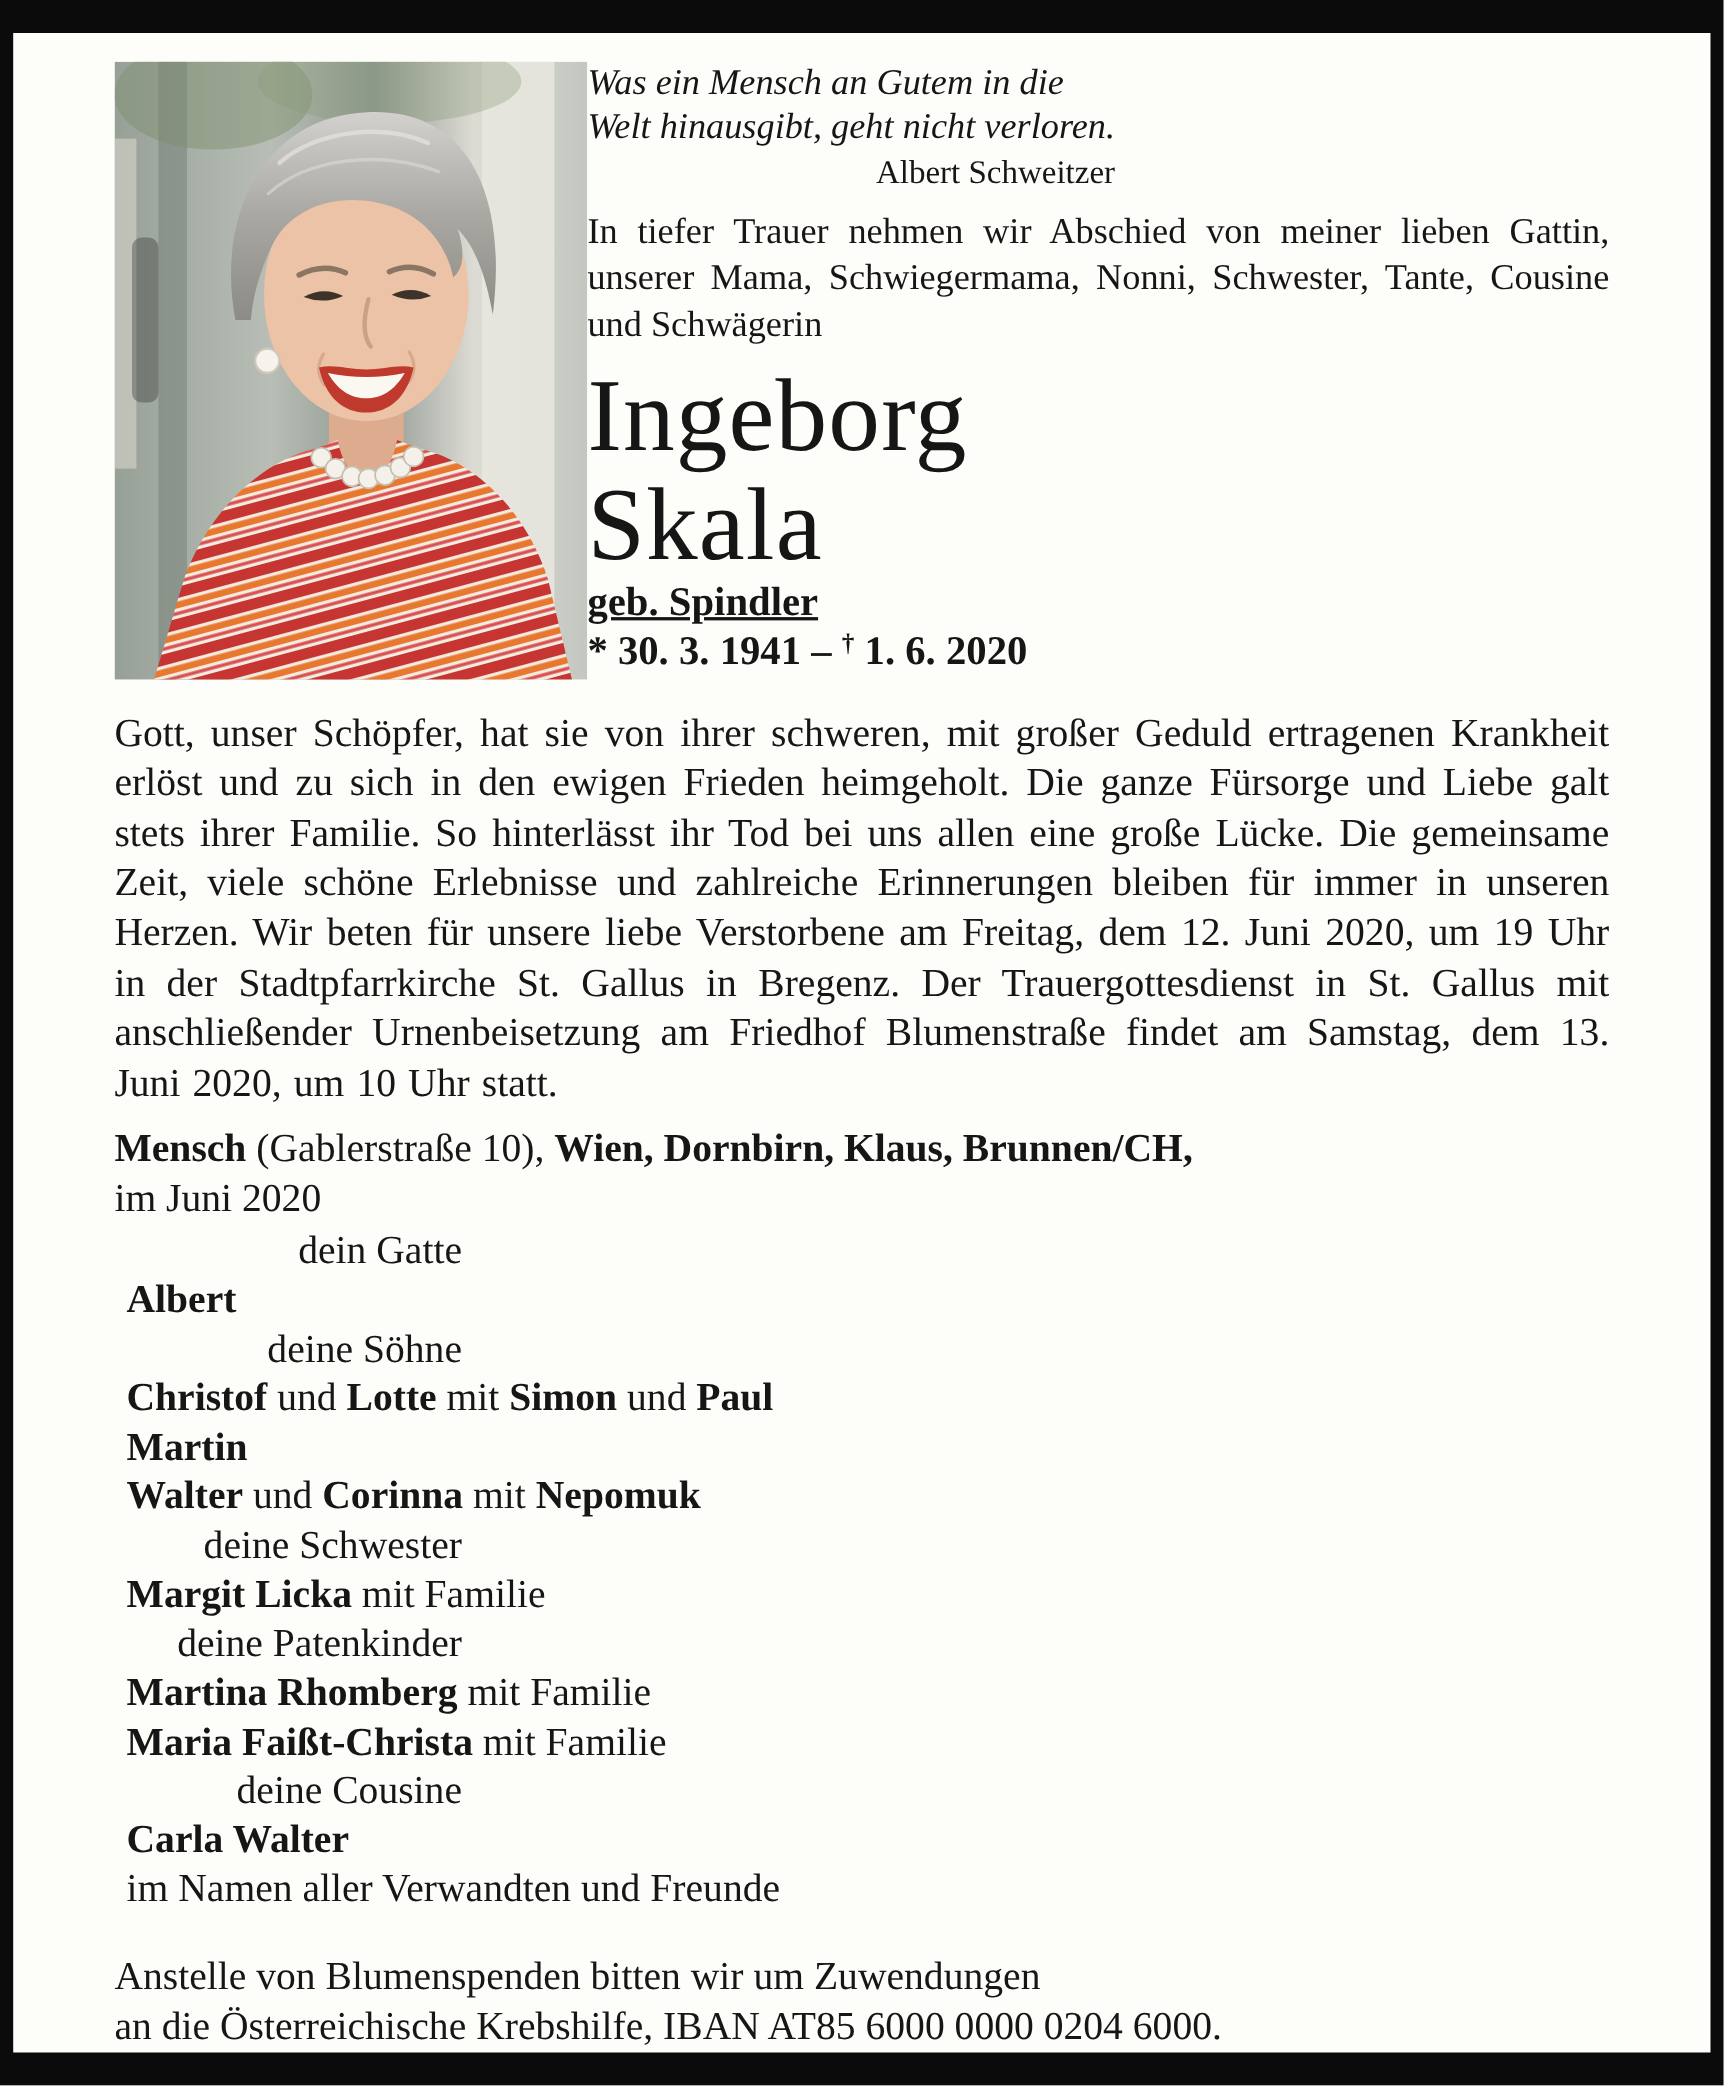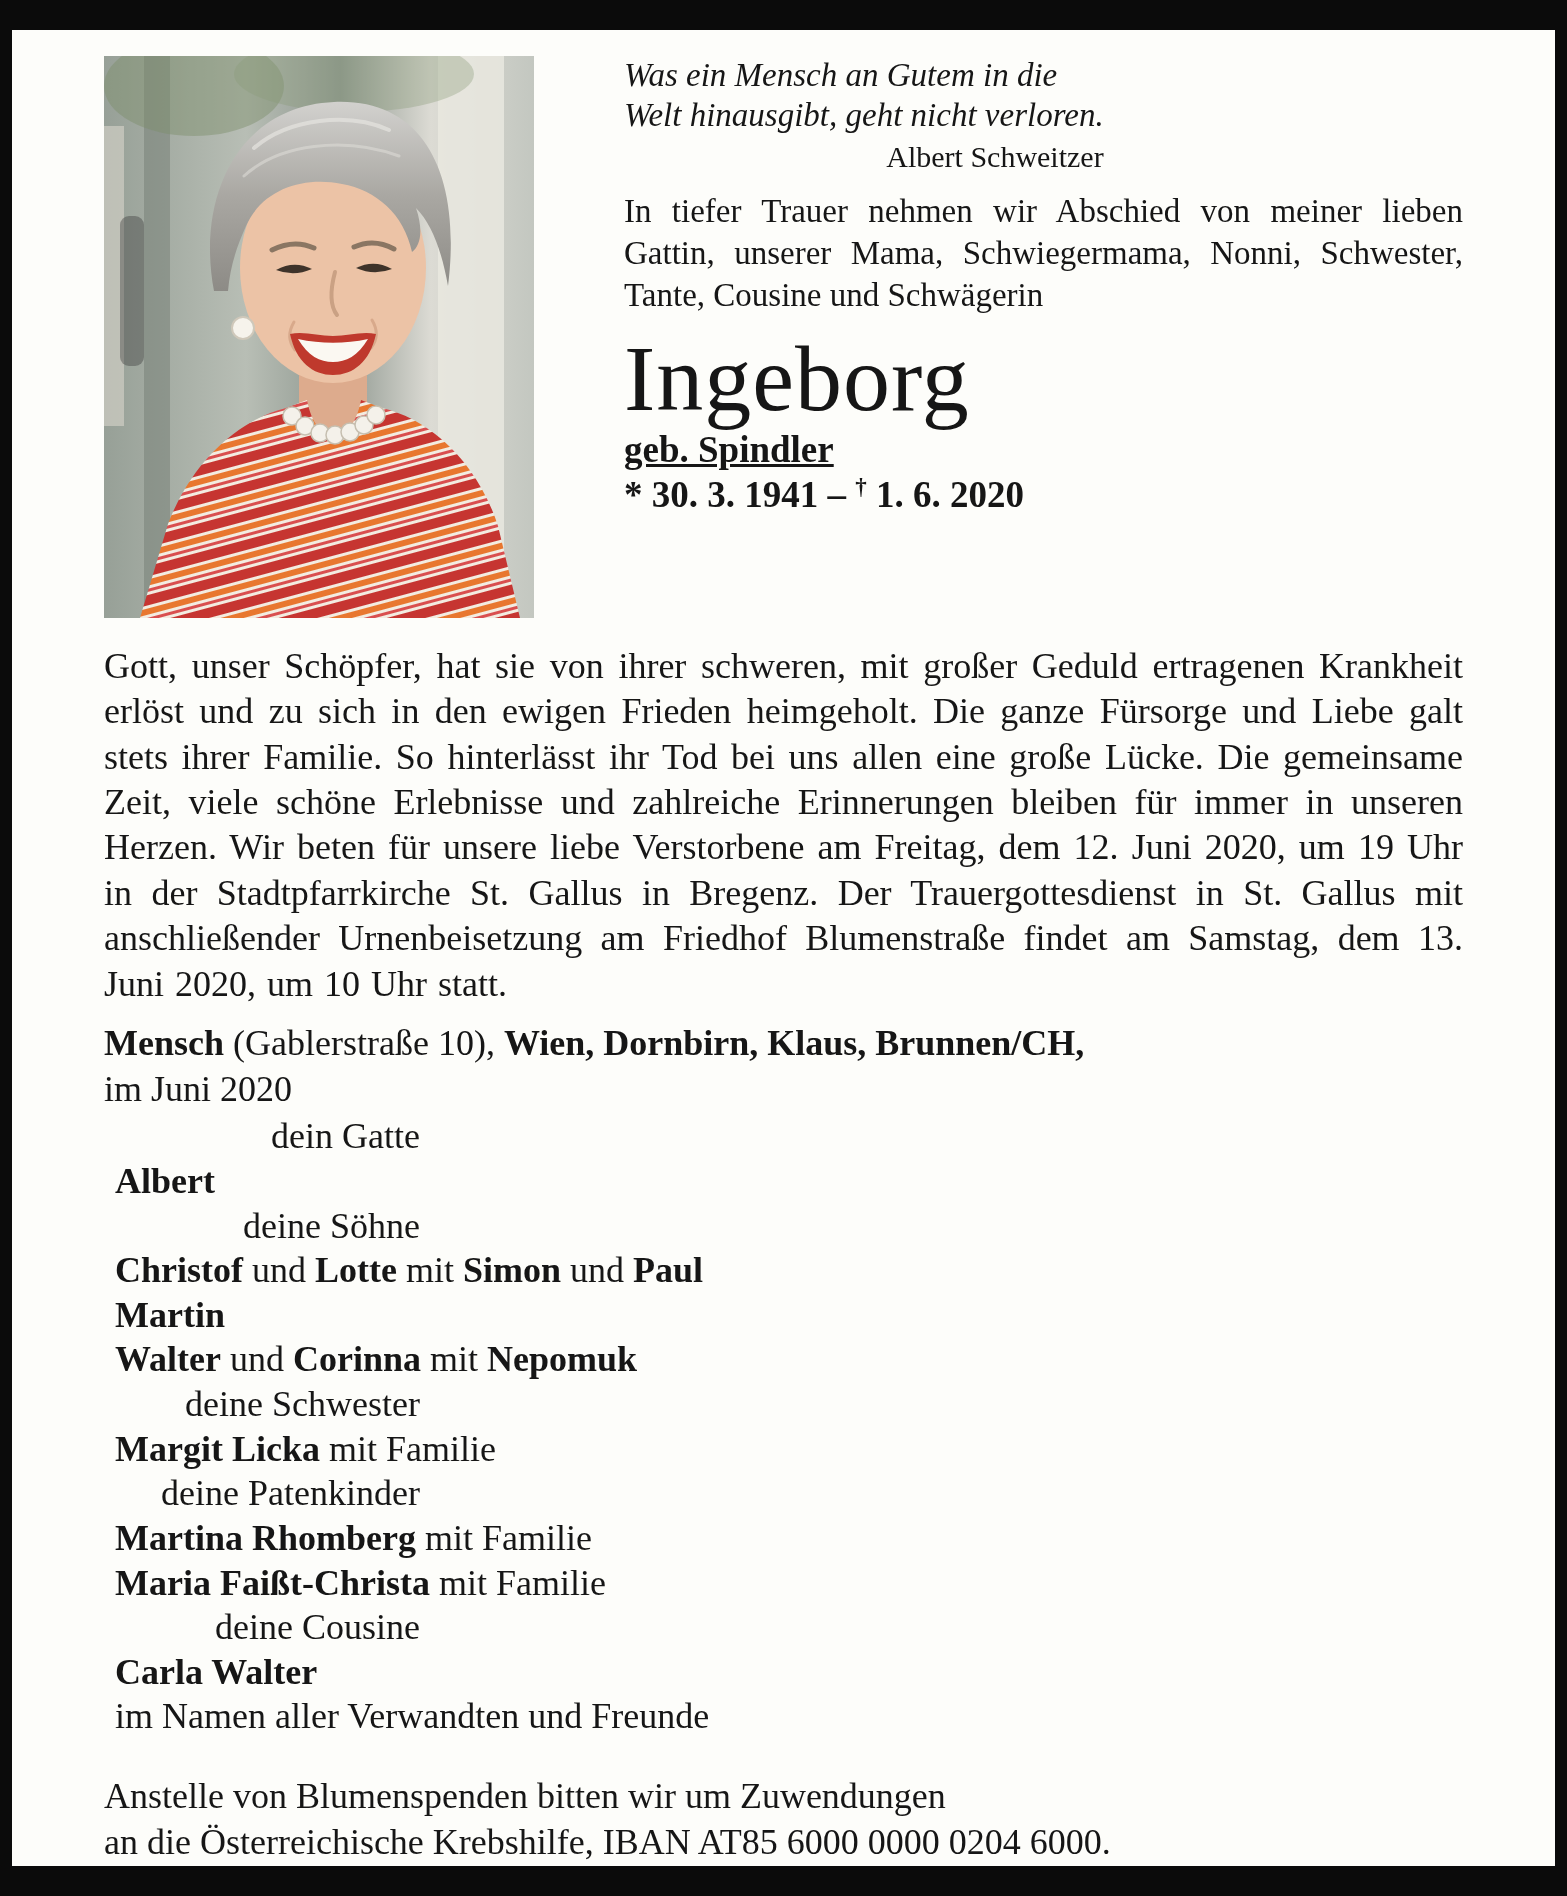--- a/index.html
+++ b/index.html
@@ -12,21 +12,21 @@
     border-bottom:30px solid #0b0b0b;
     border-left:12px solid #0b0b0b;
     border-right:12px solid #0b0b0b;
     padding:26px 92px 0 92px;
     font-family:"Liberation Serif", serif;
     color:#161616;
     overflow:hidden;
     position:relative;
   }
 
-  .top-section { display:flex; gap:90px; }
+  .top-section { display:flex; }
 
   .photo-wrap { width:430px; height:562px; flex:none; overflow:hidden; }
   .photo-wrap svg { display:block; width:430px; height:562px; }
 
   .right-col { flex:1; min-width:0; }
 
   .quote { display:table; font-style:italic; font-size:33px; line-height:1.2; }
   .quote-line { white-space:nowrap; }
   .attribution { font-style:normal; font-size:30px; margin-top:4px; text-align:right; }
 
@@ -125,21 +125,21 @@
 
     <div class="right-col">
       <div class="quote">
         <div class="quote-line">Was ein Mensch an Gutem in die</div>
         <div class="quote-line">Welt hinausgibt, geht nicht verloren.</div>
         <div class="attribution">Albert Schweitzer</div>
       </div>
 
       <p class="intro">In tiefer Trauer nehmen wir Abschied von meiner lieben Gattin, unserer Mama, Schwiegermama, Nonni, Schwester, Tante, Cousine und Schwägerin</p>
 
-      <h1 class="name"><span>Ingeborg</span><br></h1>
+      <h1 class="name"><span>Ingeborg</span><br><span>Skala</span></h1>
 
       <div class="maiden">geb. Spindler</div>
 
       <div class="dates">
         <span>*</span> <span>30. 3. 1941</span> <span>–</span> <span class="dagger">†</span> <span>1. 6. 2020</span>
       </div>
     </div>
   </div>
 
   <p class="body-par">Gott, unser Schöpfer, hat sie von ihrer schweren, mit großer Geduld ertragenen Krankheit erlöst und zu sich in den ewigen Frieden heimgeholt. Die ganze Fürsorge und Liebe galt stets ihrer Familie. So hinterlässt ihr Tod bei uns allen eine große Lücke. Die gemeinsame Zeit, viele schöne Erlebnisse und zahlreiche Erinnerungen bleiben für immer in unseren Herzen. Wir beten für unsere liebe Verstorbene am Freitag, dem 12. Juni 2020, um 19 Uhr in der Stadtpfarrkirche St. Gallus in Bregenz. Der Trauergottesdienst in St. Gallus mit anschließender Urnenbeisetzung am Friedhof Blumenstraße findet am Samstag, dem 13. Juni 2020, um 10 Uhr statt.</p>

